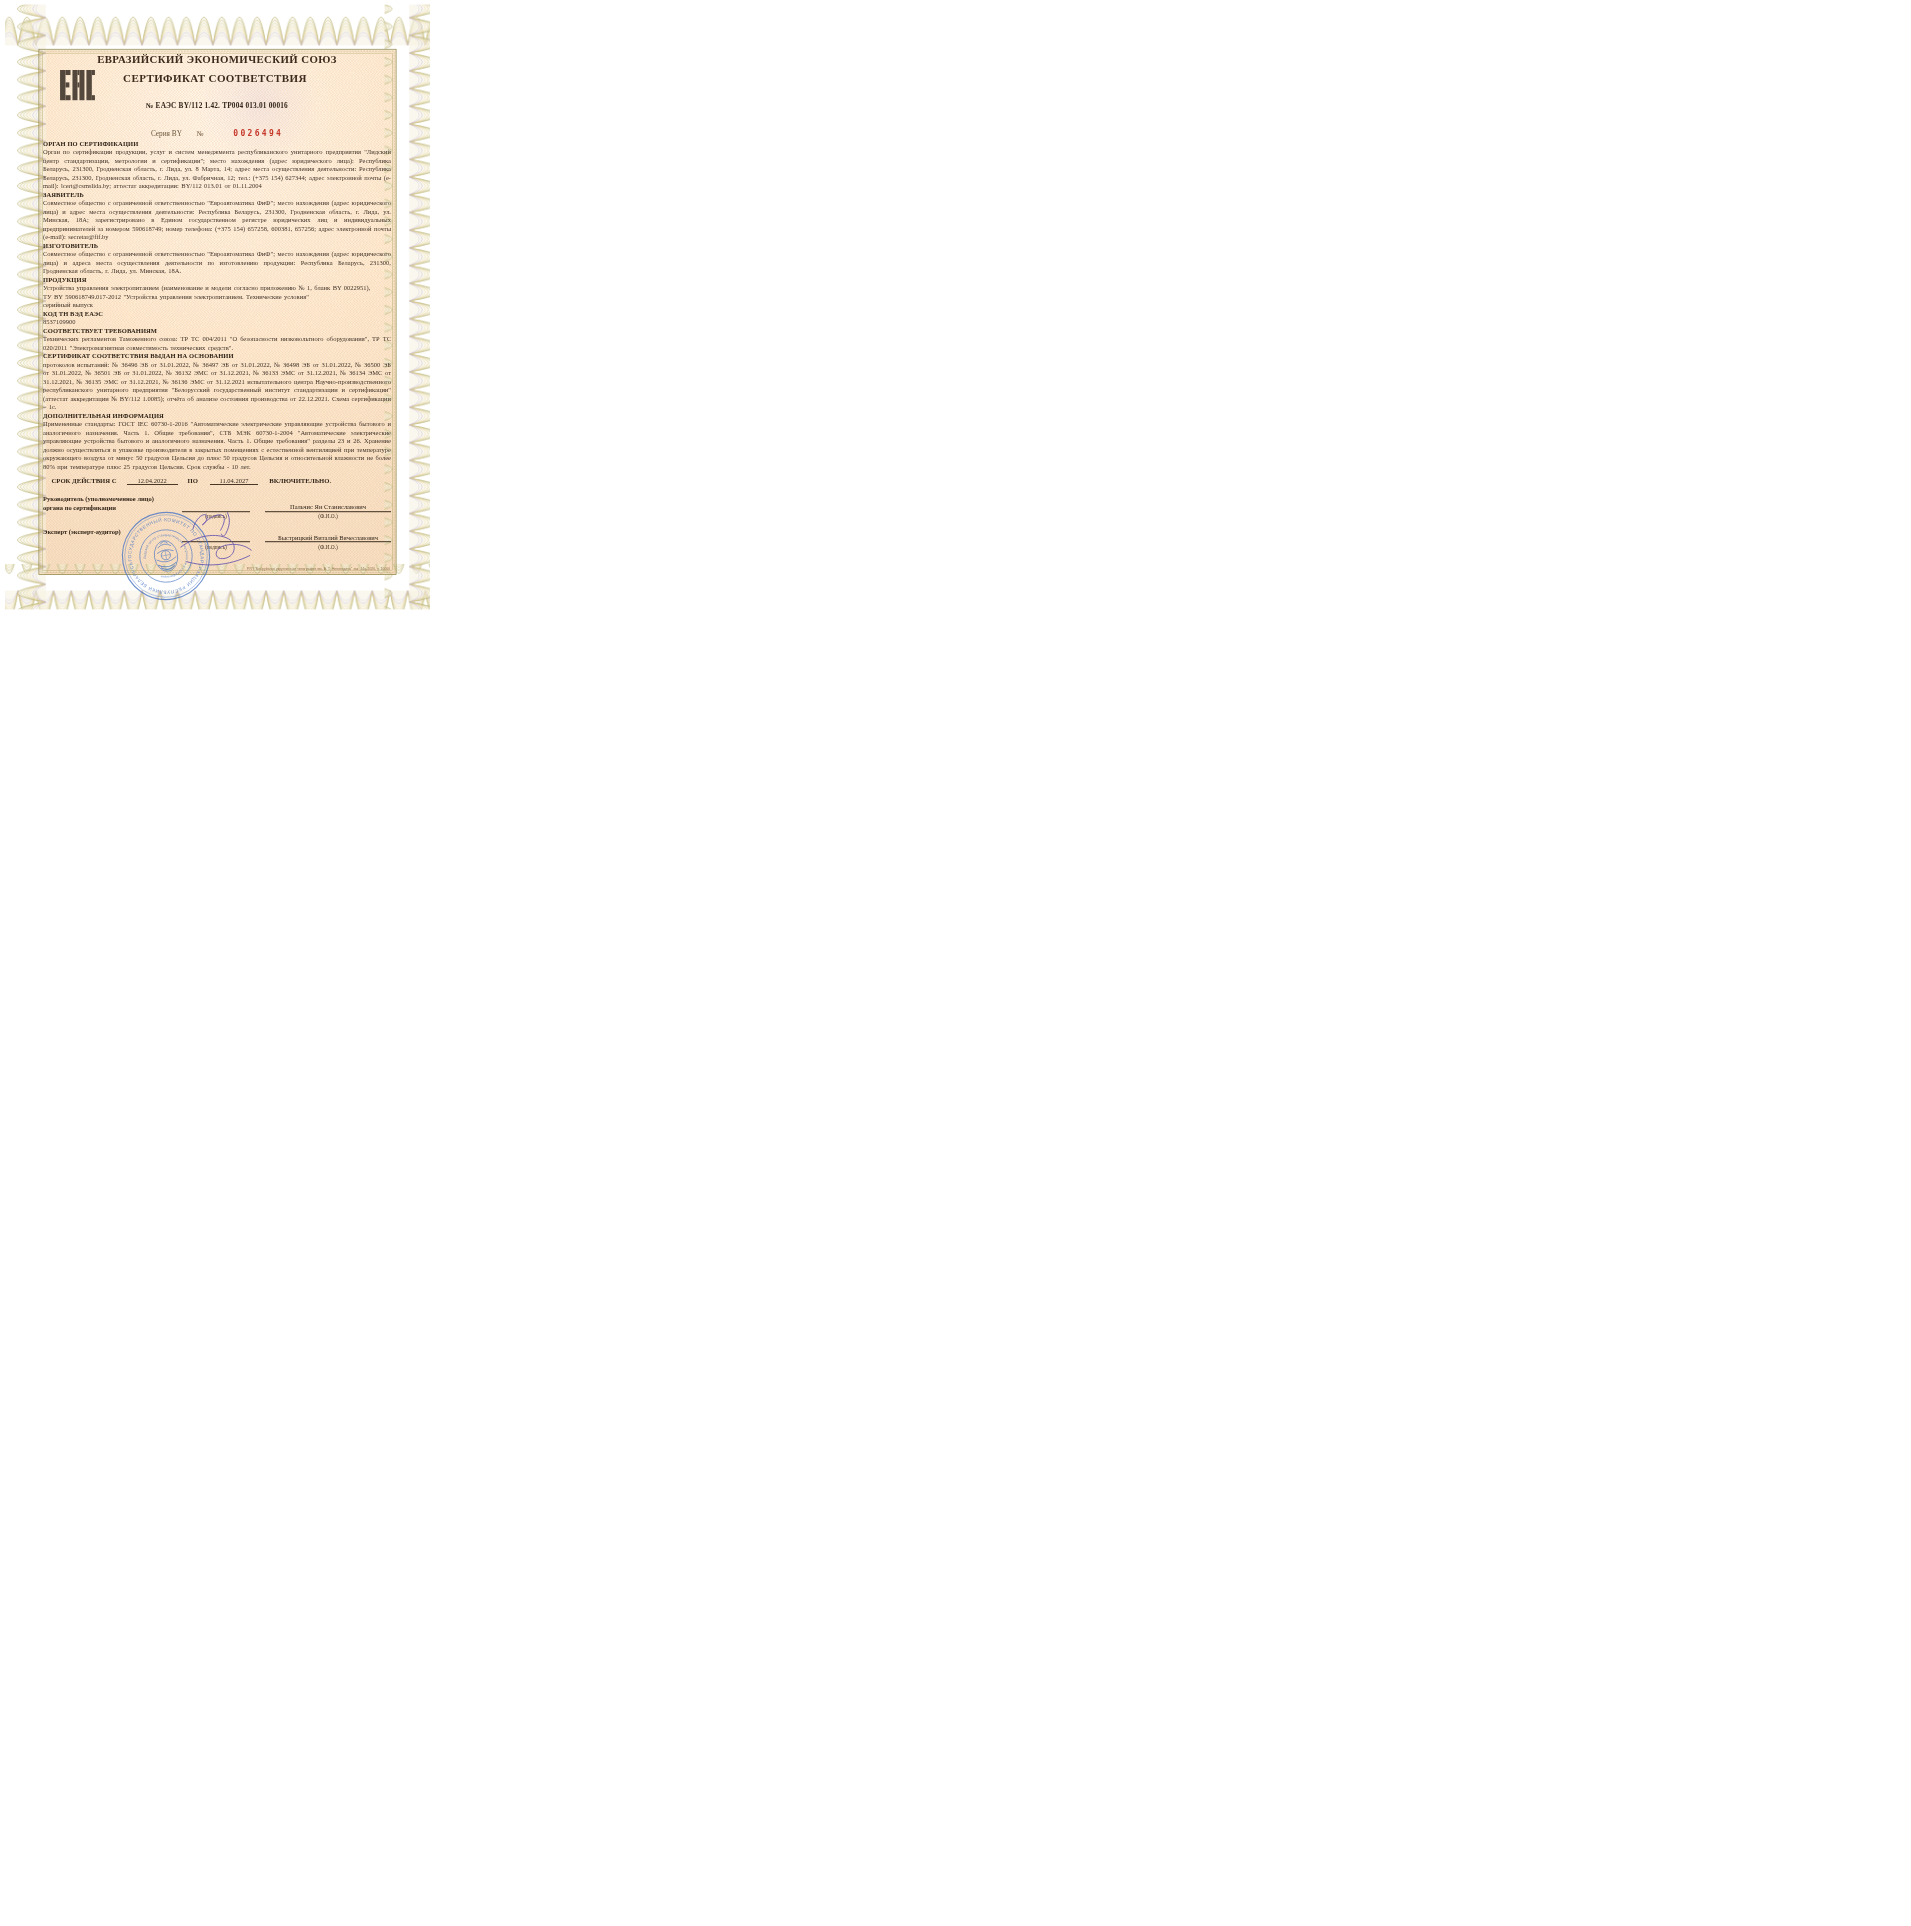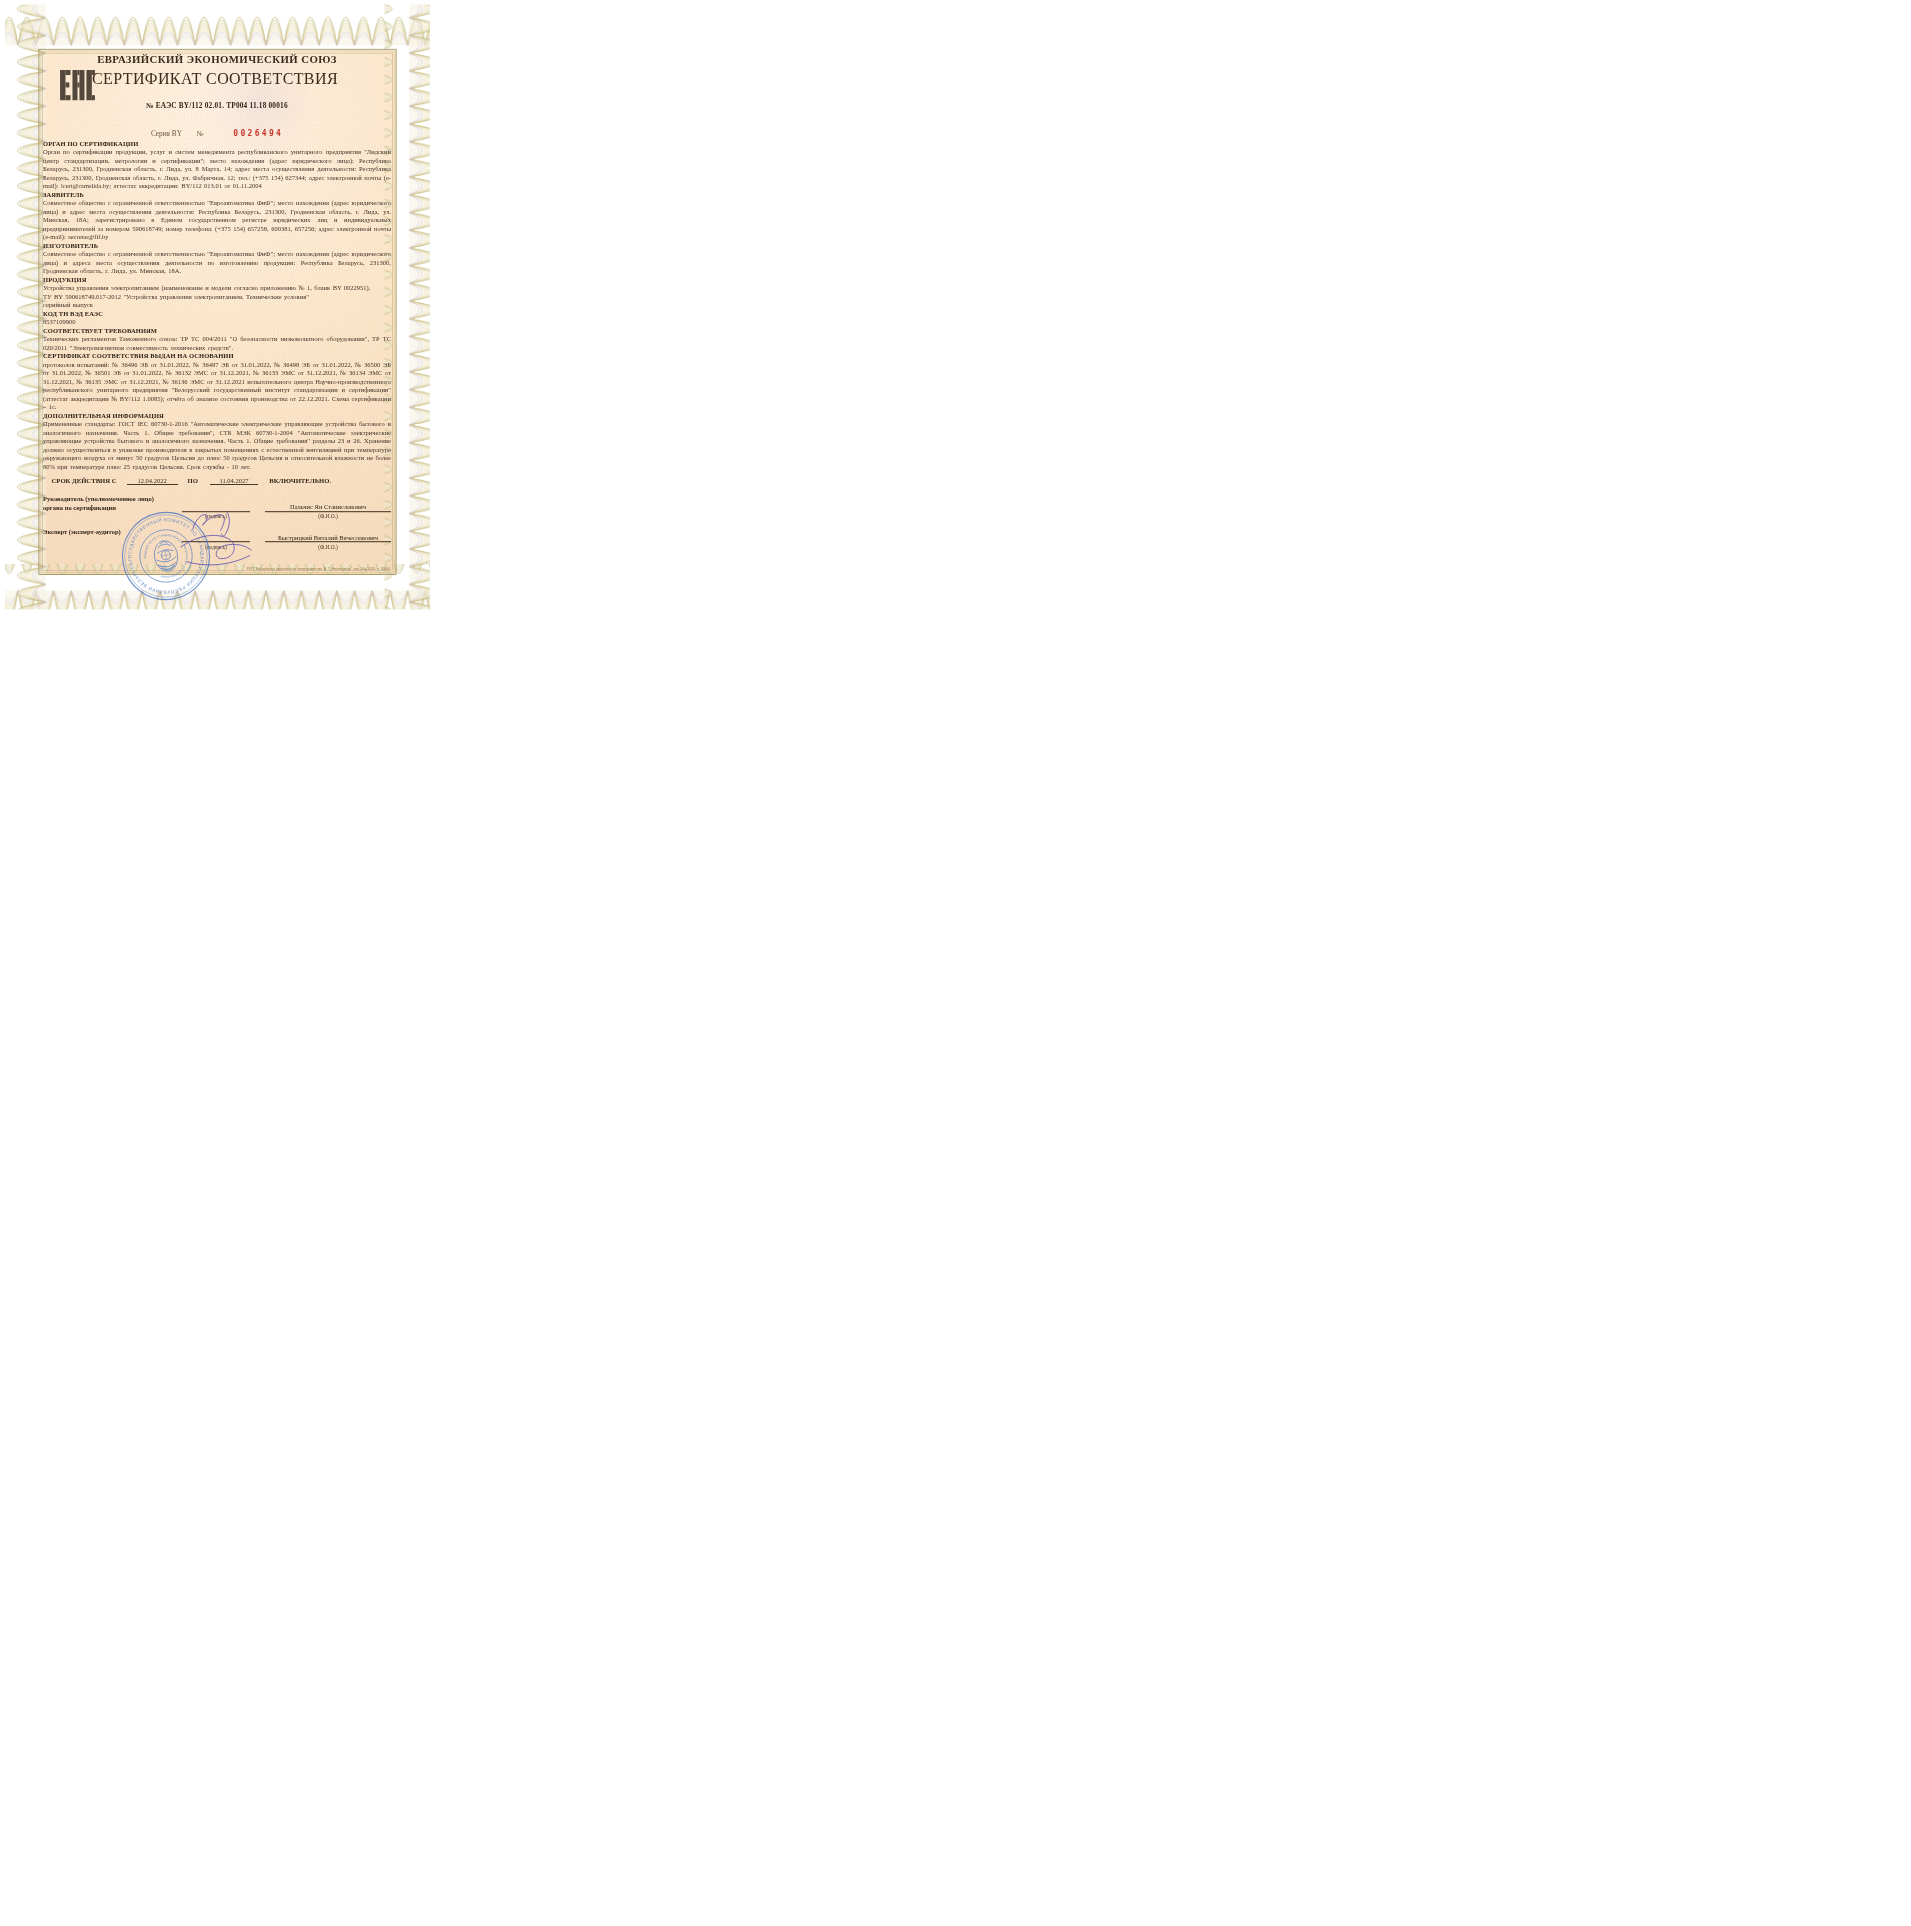--- a/index.html
+++ b/index.html
@@ -15,21 +15,21 @@
       repeating-linear-gradient(-40deg, rgba(208,122,158,0.08) 0 0.6px, rgba(255,255,255,0) 0.6px 1.9px),
       radial-gradient(circle 81px at 62% 10%, rgba(186,162,214,0.14), rgba(186,162,214,0) 72%),
       radial-gradient(120% 90% at 50% 12%, #fff4e4 0%, #fdeacf 48%, #f7dfc1 100%);
   }
 
   svg.borderart{position:absolute;left:0;top:0;pointer-events:none;}
 
   .content{position:absolute;left:43px;top:52px;width:348px;height:519px;color:#41332a;}
 
   .title-union{margin:0.8px 0 0 0;text-align:center;font-weight:bold;font-size:10.8px;line-height:12px;letter-spacing:0.4px;color:#3c2b1c;}
-  .title-doc{margin:8px 4px 0 0;text-align:center;font-weight:normal;font-size:16px;line-height:11.6px;letter-spacing:0.4px;color:#3c2b1c;}
+  .title-doc{margin:8px 4px 0 0;text-align:center;font-weight:bold;font-size:11px;line-height:11.6px;letter-spacing:0.4px;color:#3c2b1c;}
   .cert-num{margin:17.3px 0 0 0;text-align:center;font-weight:bold;font-size:7.3px;line-height:8.5px;letter-spacing:0.2px;color:#33261a;}
   .series-row{margin:19px 0 0 0;text-align:center;font-size:7.3px;color:#6d5a3e;}
   .series-row .no{margin-left:13px;}
   .series-num{display:inline-block;margin-left:28px;font-family:"DejaVu Sans Mono", monospace;font-weight:bold;font-size:8px;letter-spacing:2.3px;color:#c6392b;transform:translateY(0.4px);}
 
   .eac{position:absolute;left:17px;top:17.7px;width:35px;height:31px;}
 
   .sections{margin-top:1.5px;}
   .sec-h{font-weight:bold;font-size:6.5px;line-height:8.5px;color:#2e2216;letter-spacing:0.1px;}
   .sec-b{font-size:6.5px;line-height:8.5px;text-align:justify;word-spacing:0.8px;color:#42342a;margin:0;}
@@ -127,21 +127,21 @@
         <rect x="45" y="0" width="5" height="13"></rect>
         <rect x="45" y="32" width="5" height="13"></rect>
         <rect x="68" y="0" width="14" height="78"></rect>
         <rect x="82" y="0" width="8" height="13"></rect>
         <rect x="82" y="65" width="8" height="13"></rect>
       </g>
     </svg>
 
     <div class="title-union">ЕВРАЗИЙСКИЙ ЭКОНОМИЧЕСКИЙ СОЮЗ</div>
     <div class="title-doc">СЕРТИФИКАТ СООТВЕТСТВИЯ</div>
-    <div class="cert-num">№ ЕАЭС BY/112 02.01. ТР004 11.18 00016</div>
+    <div class="cert-num">№ ЕАЭС BY/112 1.42. ТР004 013.01 00016</div>
 
     <div class="series-row">
       <span>Серия BY</span>
       <span class="no">№</span>
       <span class="series-num">0026494</span>
     </div>
 
     <div class="sections">
       <div>
         <div class="sec-h">ОРГАН ПО СЕРТИФИКАЦИИ</div>

